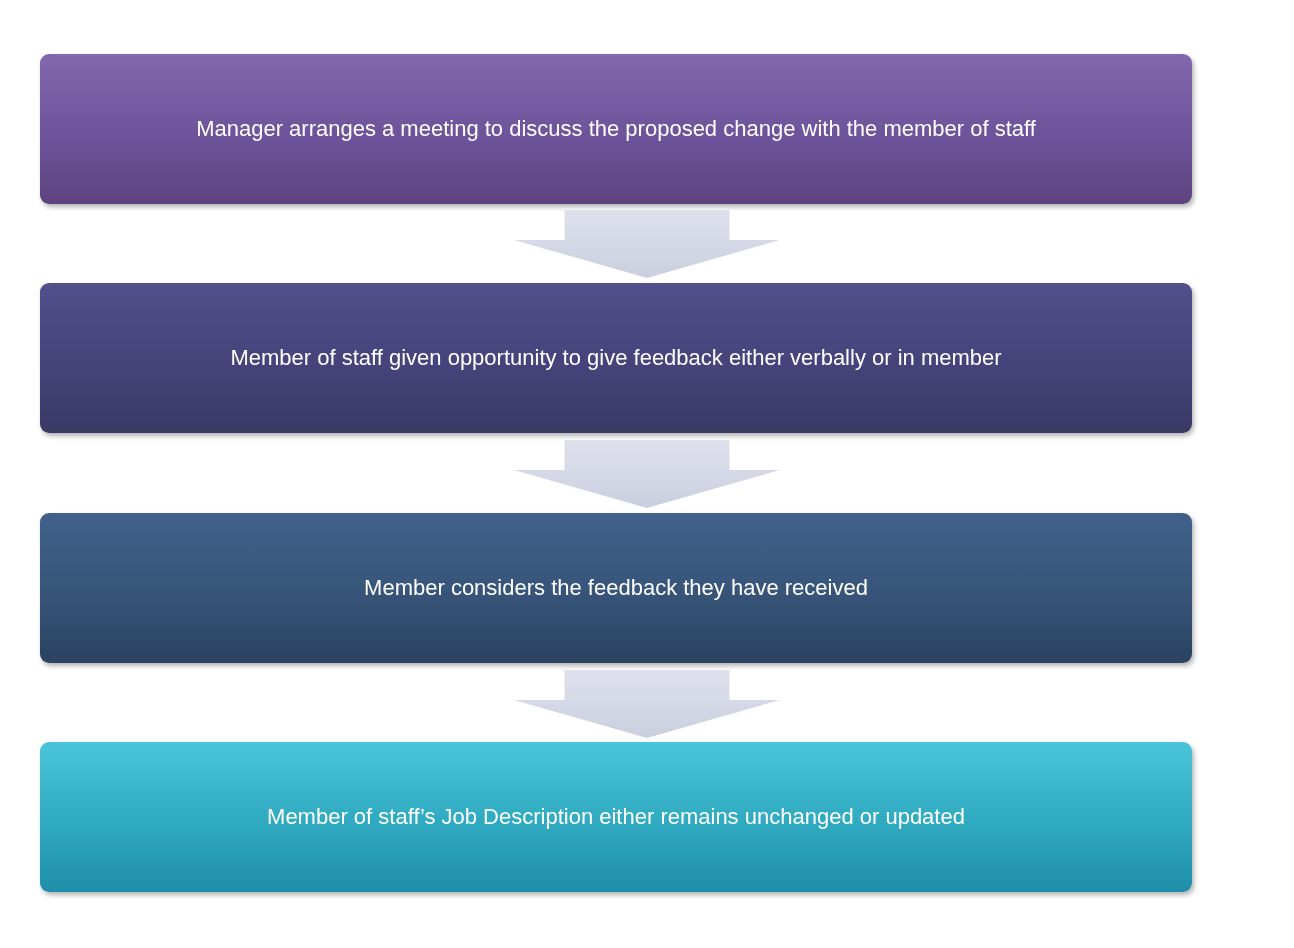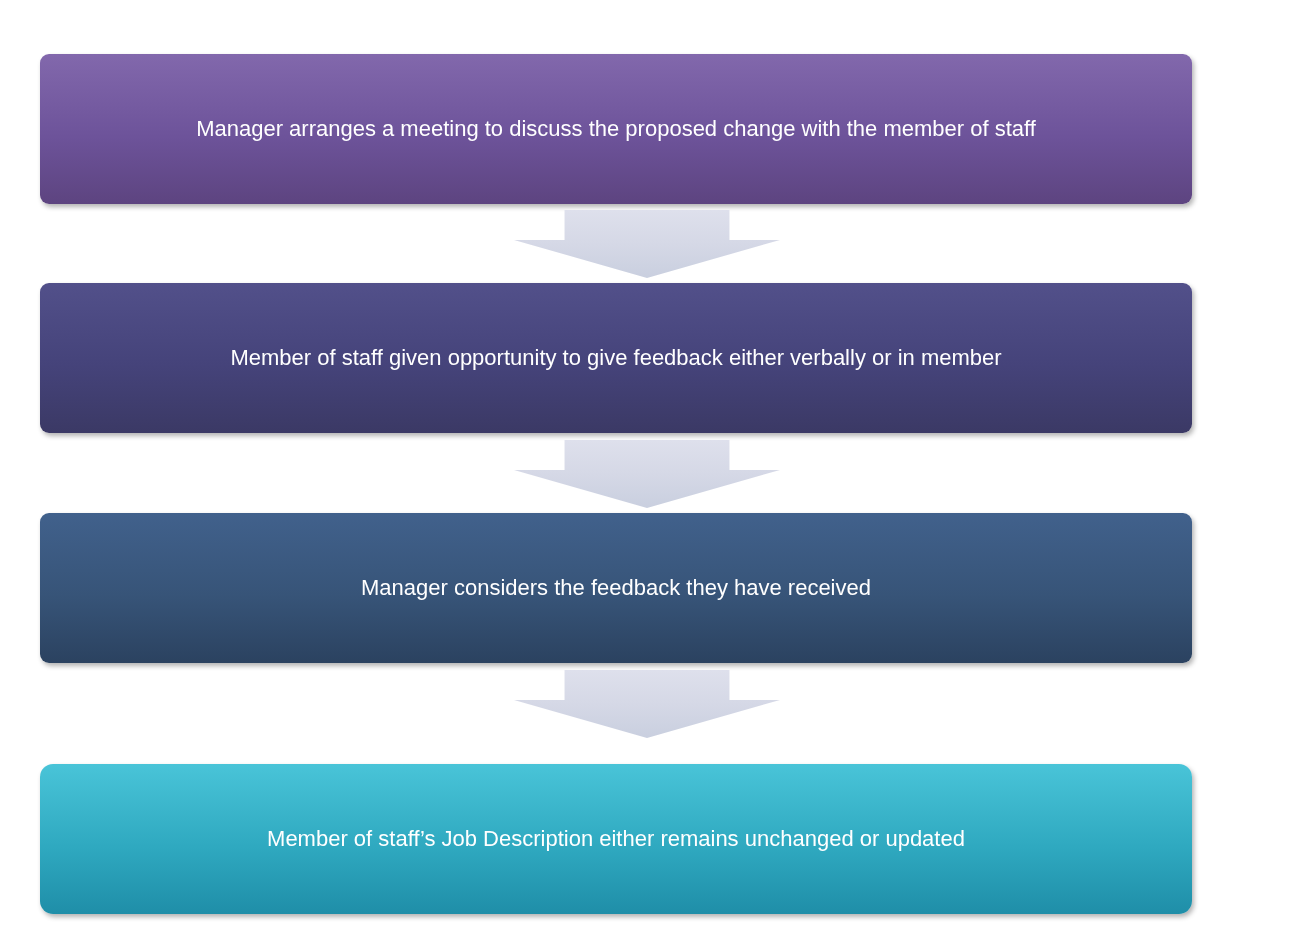--- a/index.html
+++ b/index.html
@@ -39,23 +39,22 @@
   }
   .step-2 {
     top: 283px;
     background: linear-gradient(to bottom, #52508a 0%, #45437a 55%, #3b3965 100%);
   }
   .step-3 {
     top: 513px;
     background: linear-gradient(to bottom, #41618c 0%, #375478 55%, #2b4260 100%);
   }
   .step-4 {
-    top: 764px;
+    top: 742px;
     background: linear-gradient(to bottom, #49c4d8 0%, #2fa9c0 55%, #1f8ea8 100%);
-    border-radius: 13px;
   }
   .arrow {
     position: absolute;
     left: 50%;
     transform: translateX(-50%);
     width: 266px;
     height: 68px;
   }
   .arrow-1 { top: 210px; }
   .arrow-2 { top: 440px; }
@@ -82,21 +81,21 @@
 
   <div class="step step-2">
     <span>Member of staff given opportunity to give feedback either verbally or in member</span>
   </div>
 
   <div class="arrow arrow-2">
     <div class="arrow-shape"></div>
   </div>
 
   <div class="step step-3">
-    <span>Manager considers the feedback they have received</span>
+    <span>Member considers the feedback they have received</span>
   </div>
 
   <div class="arrow arrow-3">
     <div class="arrow-shape"></div>
   </div>
 
   <div class="step step-4">
     <span>Member of staff’s Job Description either remains unchanged or updated</span>
   </div>
 

